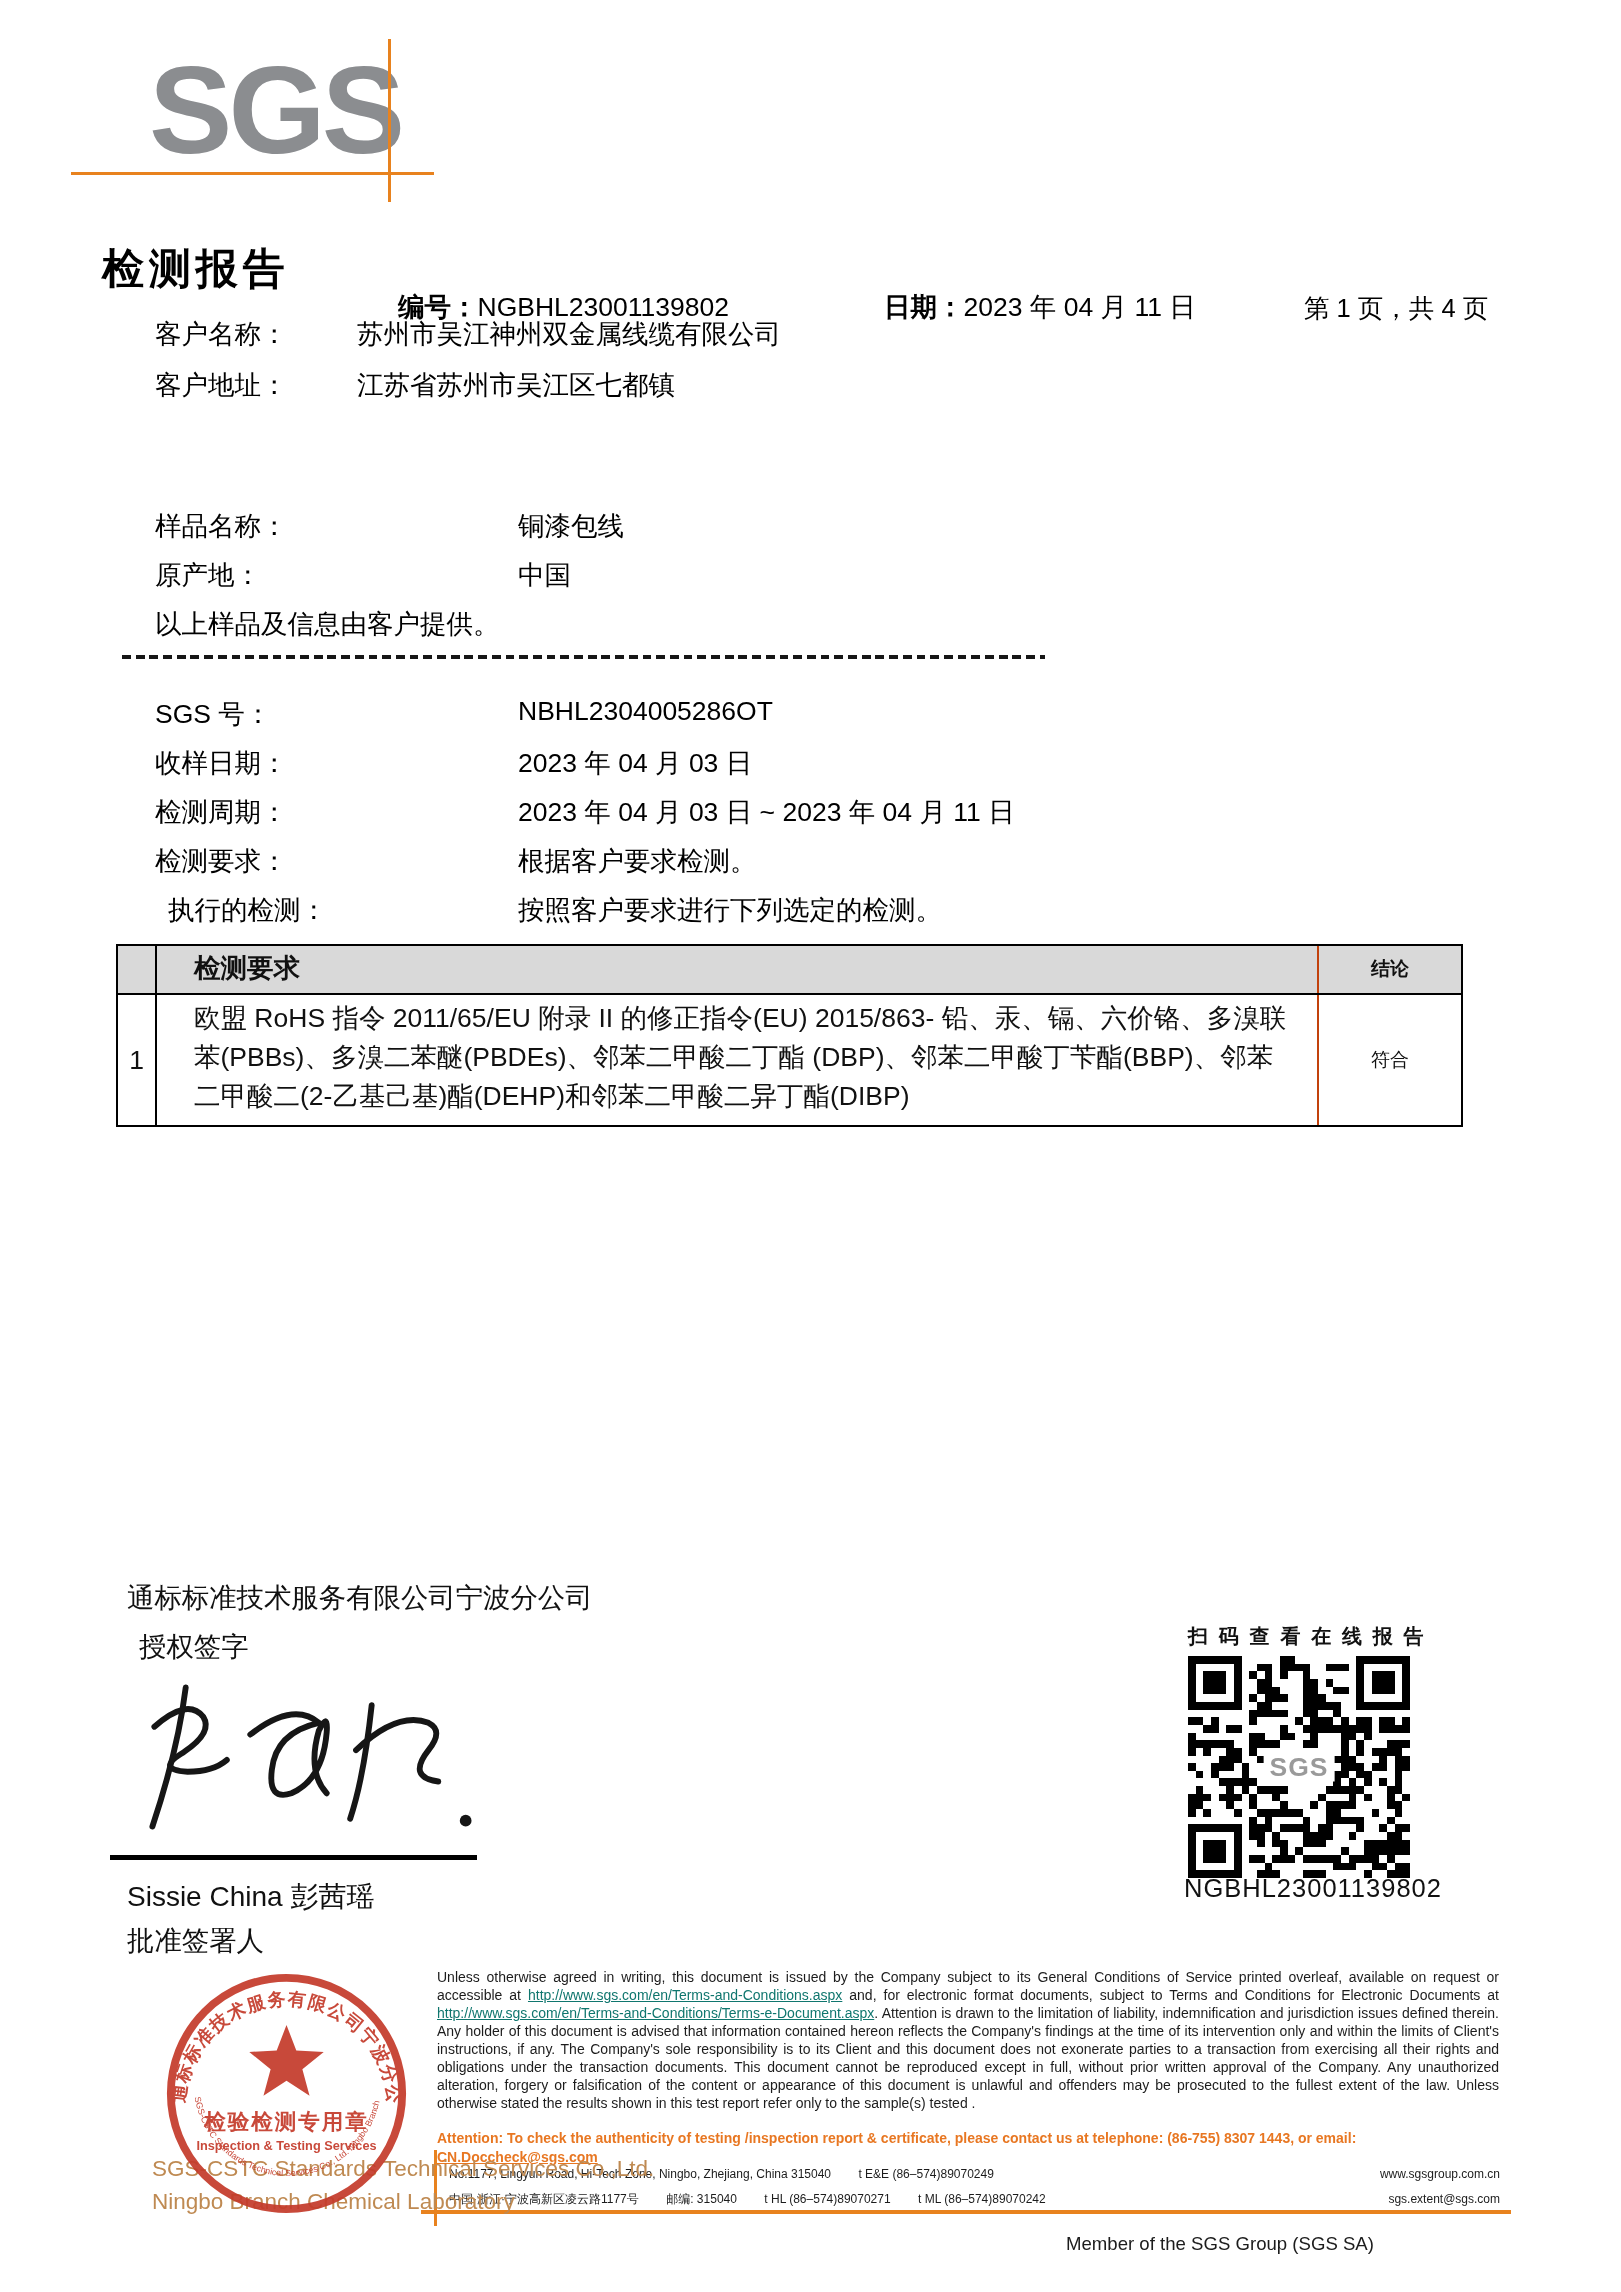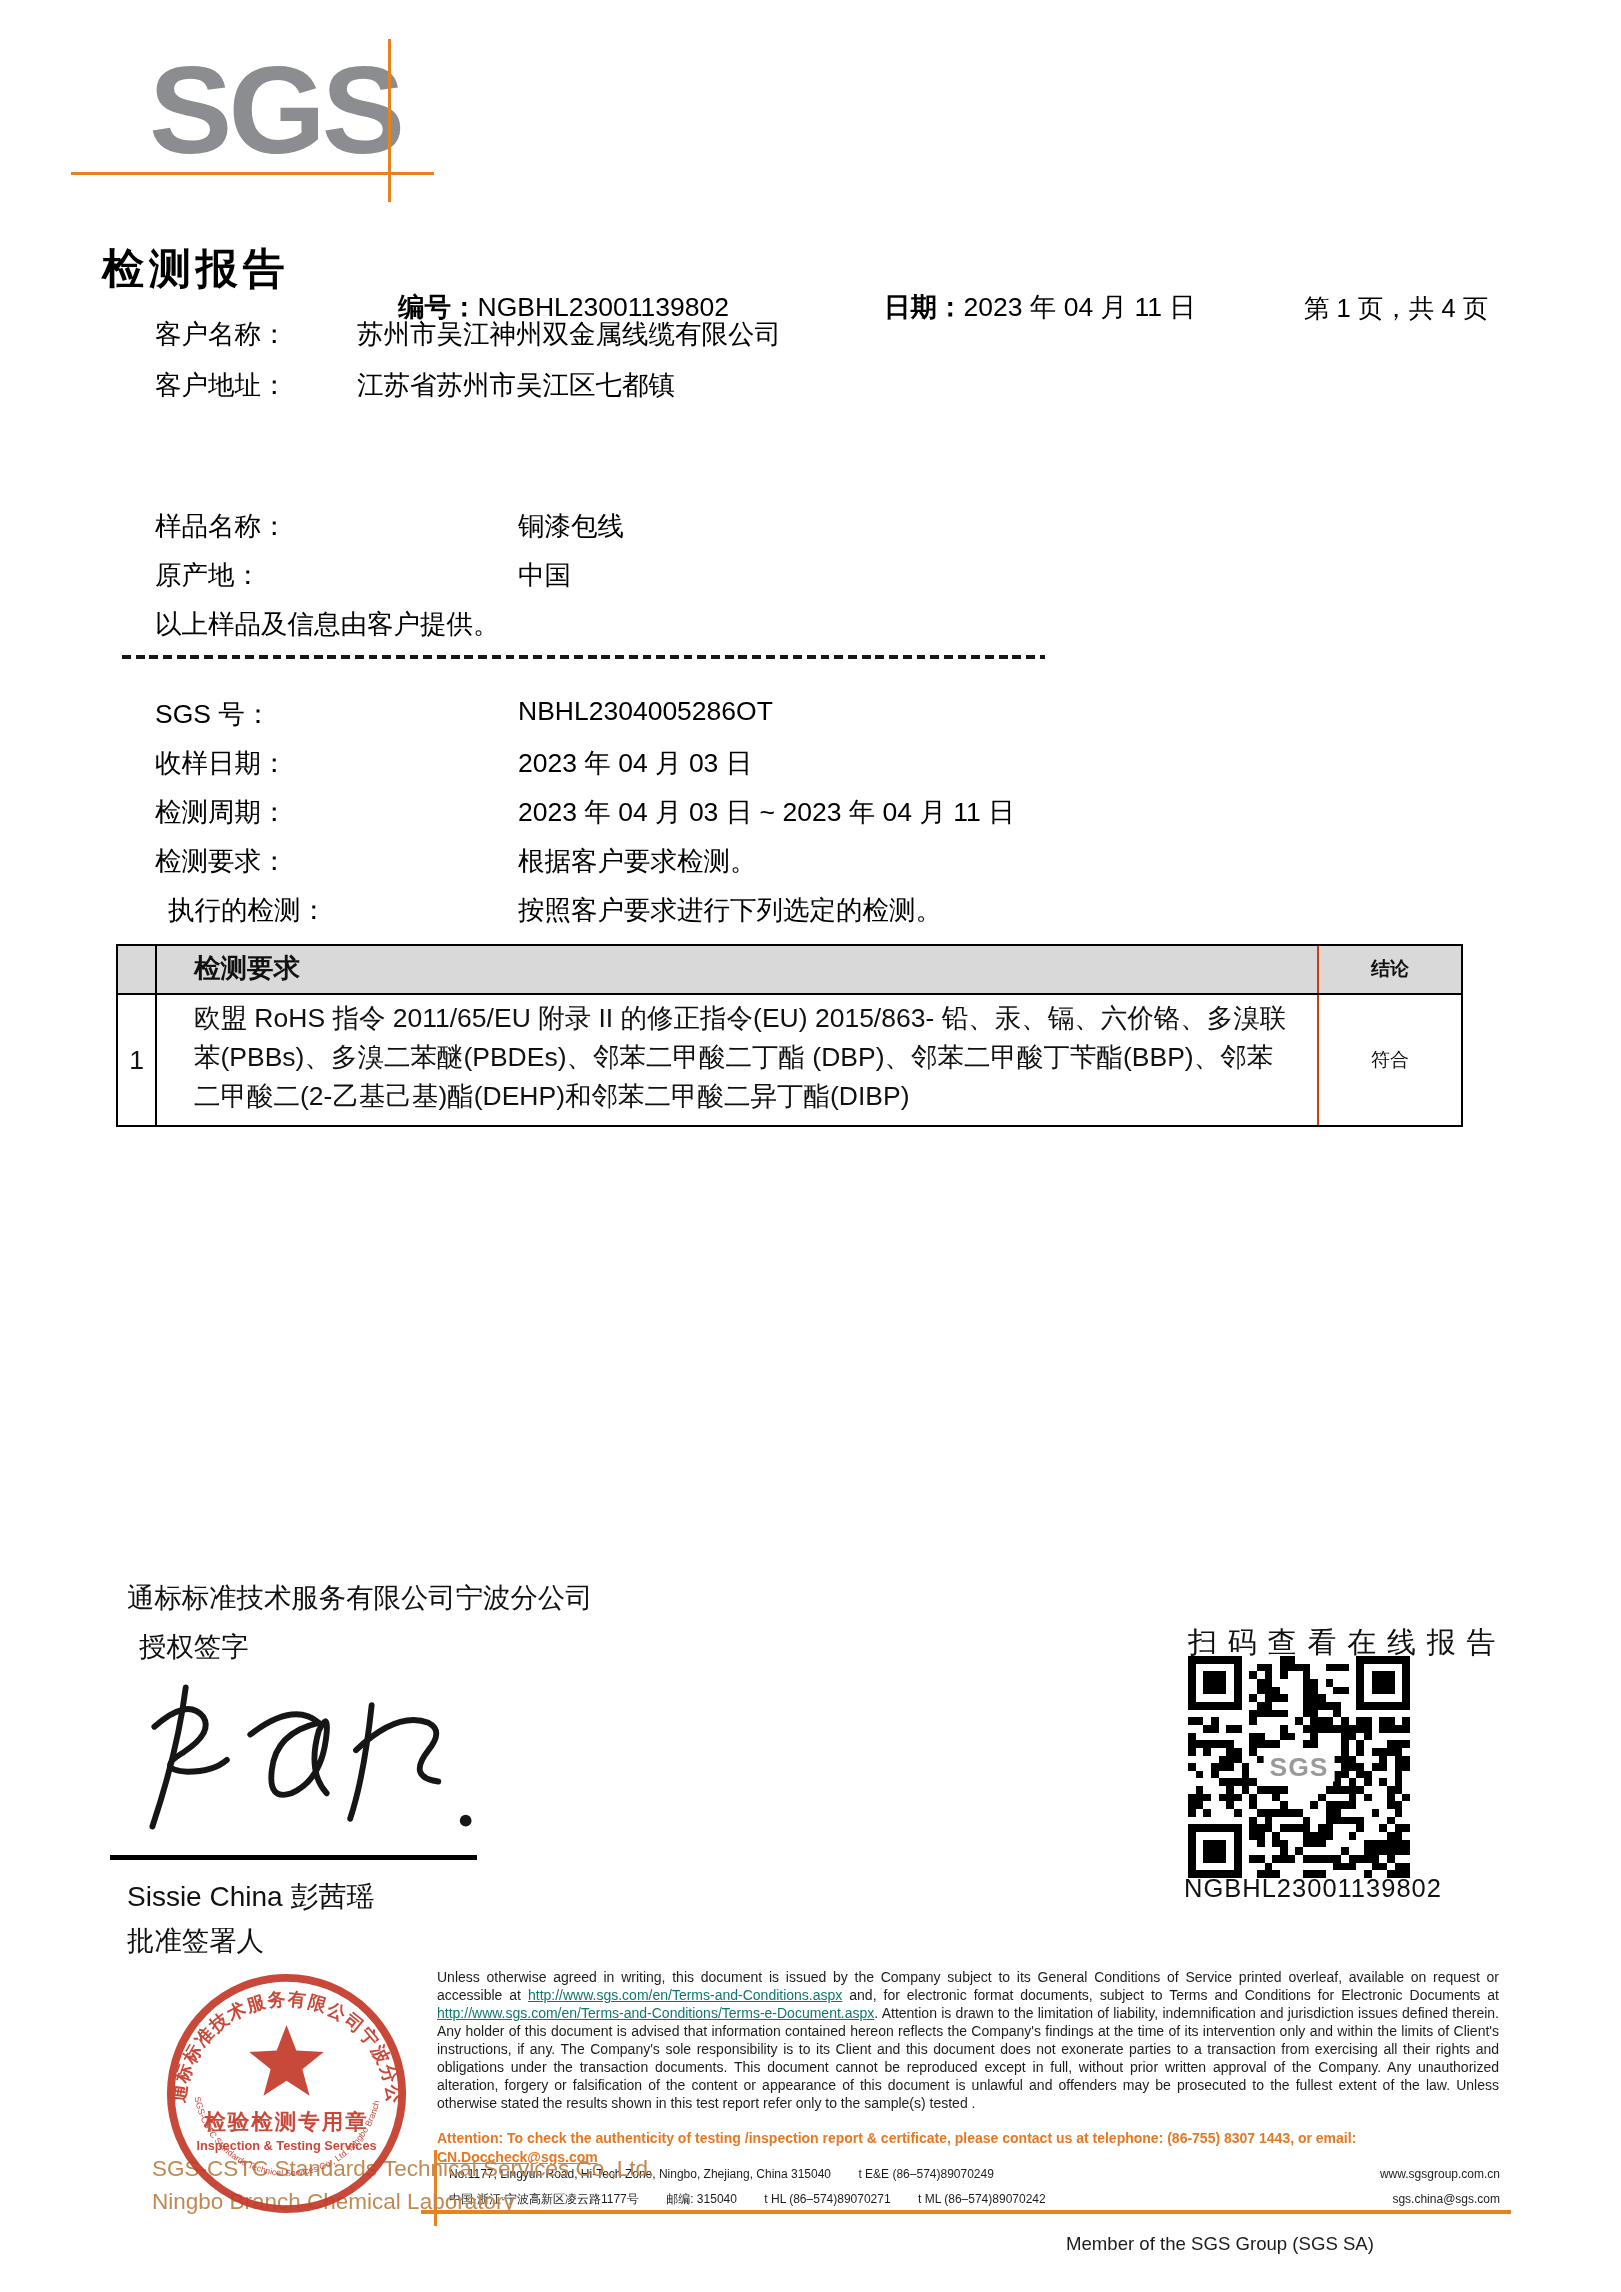--- a/index.html
+++ b/index.html
@@ -37,21 +37,21 @@
   .thead .c3{font-weight:bold;}
 
   
   .sig-company{position:absolute;left:127px;top:1580px;font-size:27.4px;}
   .sig-label{position:absolute;left:139px;top:1629px;font-size:27.4px;}
   .sig-line{position:absolute;left:110px;top:1855px;width:367px;height:4.9px;background:#000;}
   .sig-name{position:absolute;left:127px;top:1878px;font-size:28px;}
   .sig-role{position:absolute;left:127px;top:1923px;font-size:27.4px;}
 
   
-  .qr-caption{position:absolute;left:1188px;top:1623px;font-size:29px;font-weight:normal;letter-spacing:10.8px;white-space:nowrap;}
+  .qr-caption{position:absolute;left:1188px;top:1623px;font-size:20px;font-weight:bold;letter-spacing:10.8px;white-space:nowrap;}
   .qr-box{position:absolute;left:1188px;top:1656px;width:222px;height:222px;}
   .qr-box svg{width:100%;height:100%;shape-rendering:crispEdges;}
   .qr-center{position:absolute;left:50%;top:50%;transform:translate(-50%,-50%);
              background:#fff;color:#9a9a9a;font-weight:bold;font-size:26.5px;padding:0 5.9px;line-height:29px;
              letter-spacing:1px;}
   .qr-code-text{position:absolute;left:1184px;top:1874px;font-size:25.5px;letter-spacing:1px;}
 
   
   .lab-lines{position:absolute;left:152px;top:2152px;font-size:22.5px;color:#bf8a52;line-height:33px;z-index:1;white-space:nowrap;}
   .stamp{position:absolute;left:163px;top:1970px;width:247px;height:247px;z-index:2;opacity:.92;}
@@ -495,21 +495,21 @@
     </div>
     <div class="row">
       <span>中国·浙江·宁波高新区凌云路1177号</span>
       <span class="gap"></span>
       <span>邮编: 315040</span>
       <span class="gap"></span>
       <span>t HL  (86–574)89070271</span>
       <span class="gap"></span>
       <span>t ML (86–574)89070242</span>
       <span class="grow"></span>
-      <span>sgs.china@sgs.com</span>
+      <span>sgs.extent@sgs.com</span>
     </div>
   </div>
 
   <div class="foot-vline"></div>
   <div class="foot-hline"></div>
   <div class="member">Member of the SGS Group (SGS SA)</div>
 
 </div>
 
 

